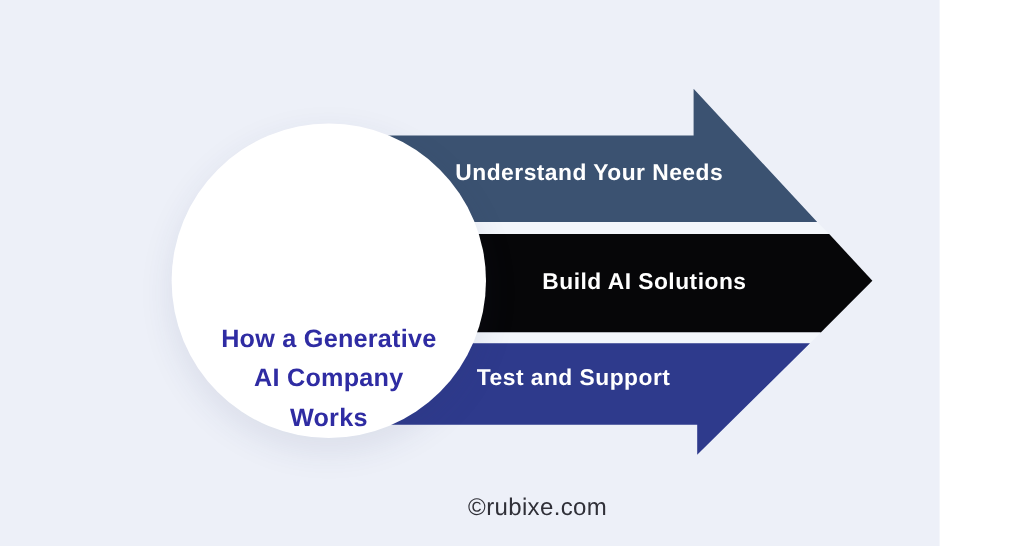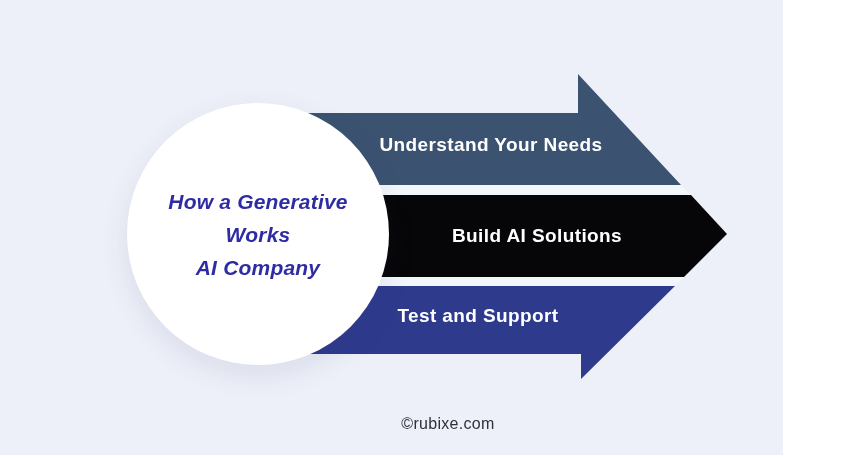--- a/index.html
+++ b/index.html
@@ -30,48 +30,47 @@
     font-weight: bold;
     font-size: 19px;
     letter-spacing: 0.4px;
     white-space: nowrap;
   }
   .label-1 { left: 491px; top: 145px; }
   .label-2 { left: 506px; top: 236px; margin-left: 31px; }
   .label-3 { left: 478px; top: 316px; }
   .title-circle {
     position: absolute;
-    left: 127px;
+    left: 143px;
     top: 103px;
     width: 262px;
     height: 262px;
     border-radius: 50%;
     background: var(--circle_fill, #FFFFFF);
     box-shadow: 0 10px 28px rgba(45, 55, 110, 0.10);
     display: flex;
-    align-items: center;
+    align-items: flex-end;
     justify-content: center;
     text-align: center;
-    font-style: italic;
   }
   .title {
     color: var(--title_color, #2F2CA3);
     font-weight: bold;
     font-size: 21px;
     line-height: 33px;
     letter-spacing: 0.2px;
   }
   .title-line { display: block; }
   .footer {
     position: absolute;
     left: 448px;
     top: 424px;
     transform: translate(-50%, -50%);
     color: var(--footer_color, #303038);
-    font-size: 16px;
+    font-size: 20px;
     letter-spacing: 0.3px;
     white-space: nowrap;
   }
 </style>
 </head>
 <body>
 
 <div class="stage">
 
   <svg class="arrows" width="855" height="455" viewBox="0 0 855 455">
@@ -87,20 +86,20 @@
     <polygon points="303,286 675,286 581,379 581,354 303,354" fill="#2E3A8C"></polygon>
   </svg>
 
   <div class="step-label label-1">Understand Your Needs</div>
   <div class="step-label label-2">Build AI Solutions</div>
   <div class="step-label label-3">Test and Support</div>
 
   <div class="title-circle">
     <div class="title">
       <span class="title-line">How a Generative</span>
+      <span class="title-line">AI Company</span>
       <span class="title-line">Works</span>
-      <span class="title-line">AI Company</span>
     </div>
   </div>
 
   <div class="footer">©rubixe.com</div>
 
 </div>
 
 </body></html>

